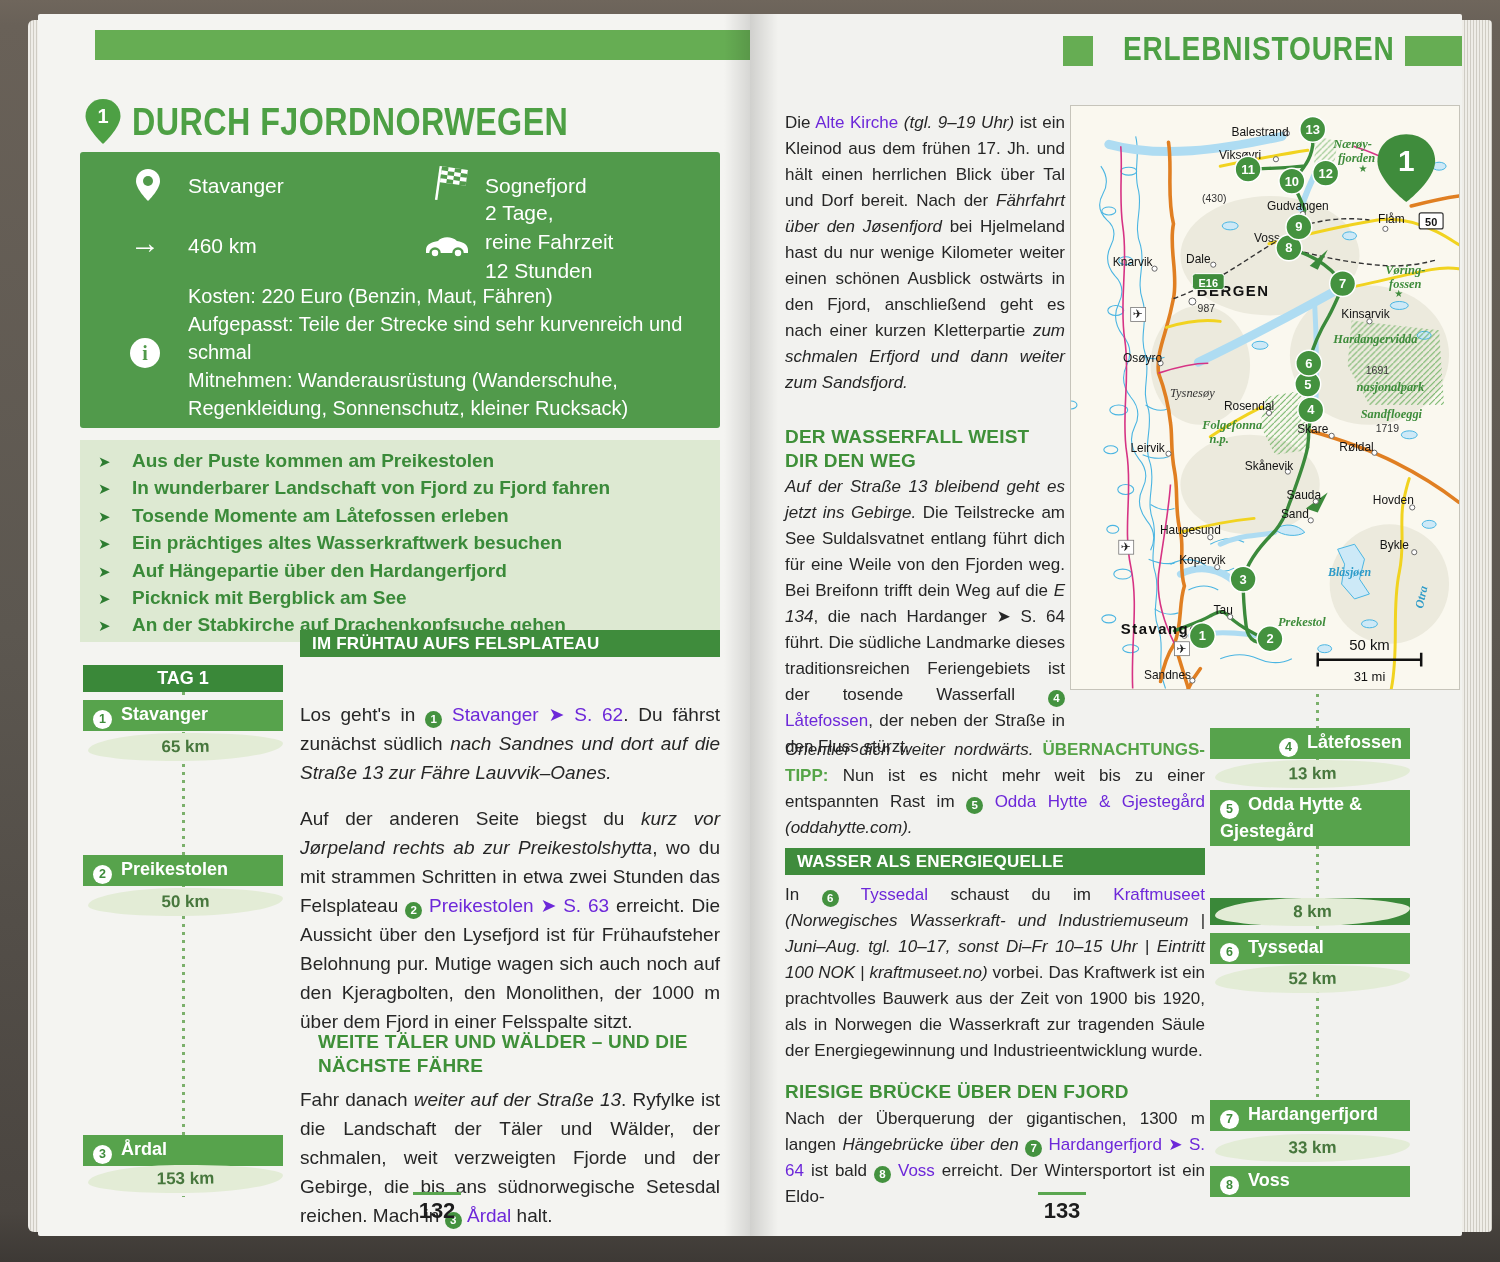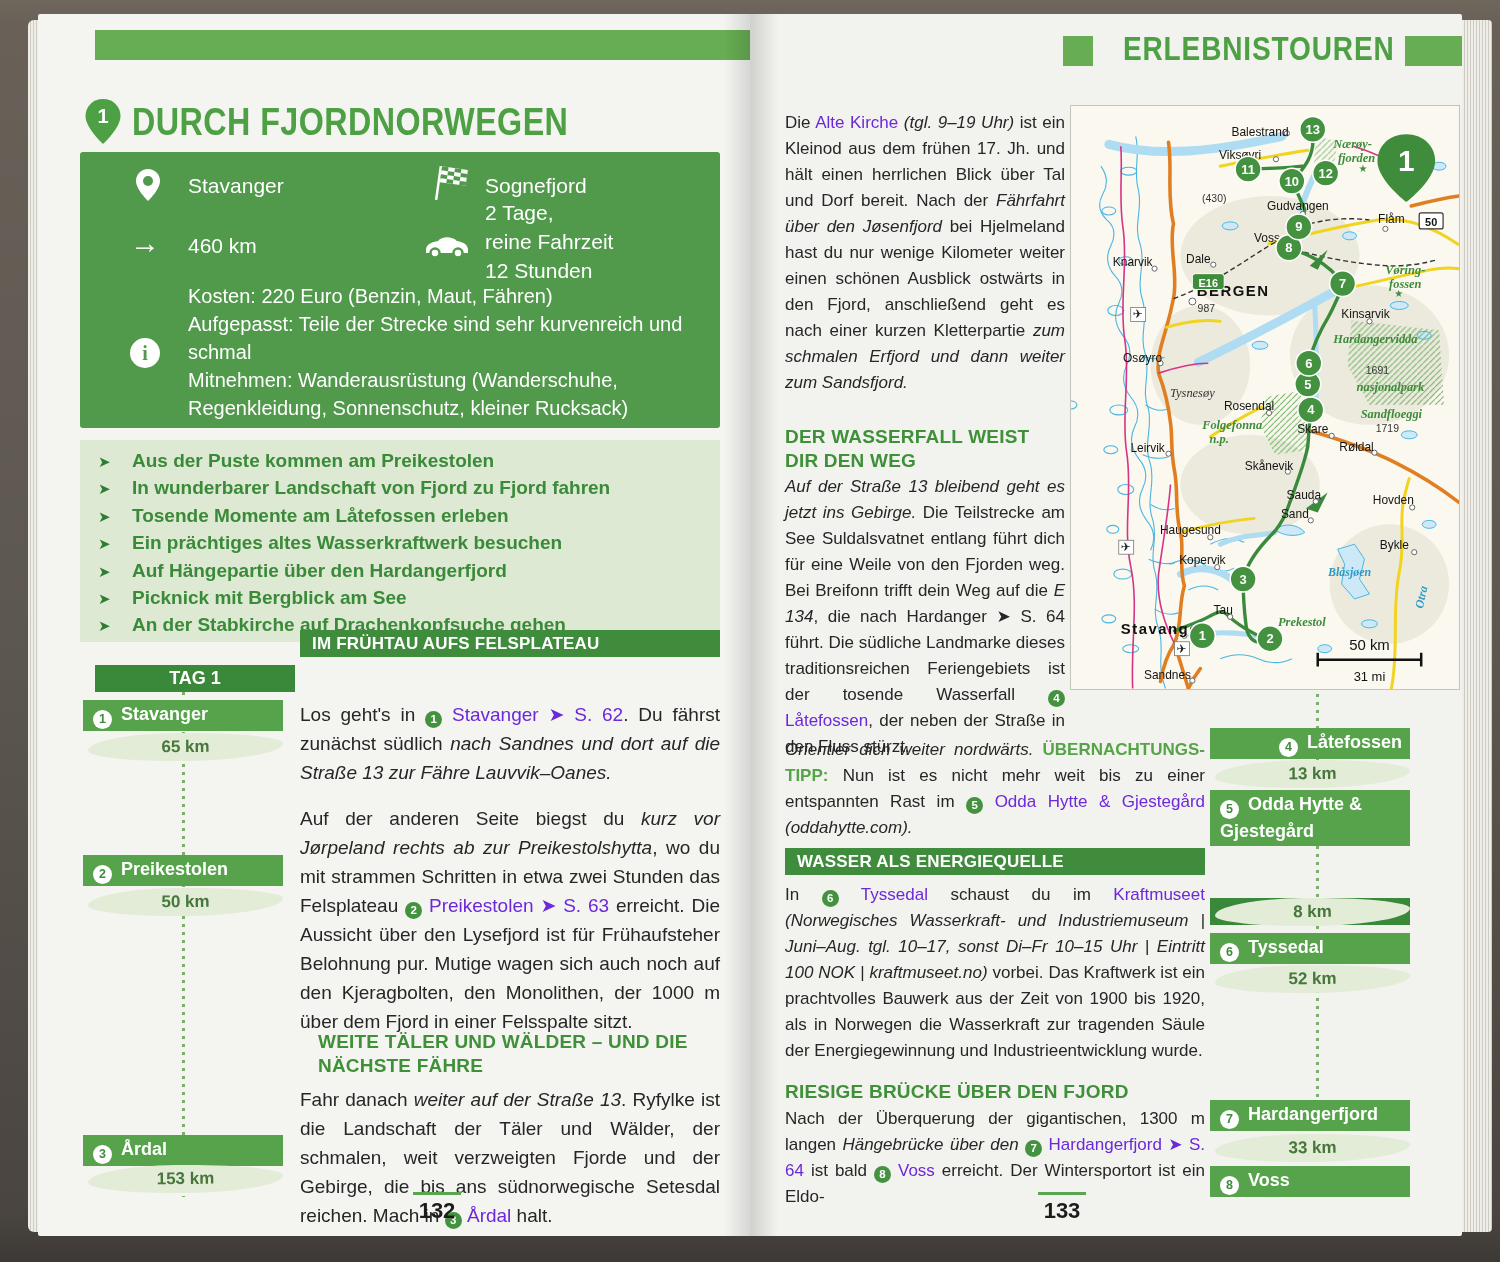--- a/index.html
+++ b/index.html
@@ -175,21 +175,21 @@
           <span class="hl-t">Picknick mit Bergblick am See</span>
         </div>
         <div class="hl">
           <span class="hl-a">➤</span>
           <span class="hl-t">An der Stabkirche auf Drachenkopfsuche gehen</span>
         </div>
       </div>
 
     <div class="dotline" style="left:144px;top:678px;height:505px;"></div>
     <div id="left-timeline">
-        <div class="tl-day" style="left: 57px; top: 651px;">TAG 1</div>
+        <div class="tl-day" style="left: 45px; top: 651px;">TAG 1</div>
         <div class="tl-stop" style="left: 45px; top: 686px;"><span class="bnum">1</span>Stavanger</div>
         <div class="tl-dist" style="left: 50px; top: 719px;">65 km</div>
         <div class="tl-stop" style="left: 45px; top: 841px;"><span class="bnum">2</span>Preikestolen</div>
         <div class="tl-dist" style="left: 50px; top: 874px;">50 km</div>
         <div class="tl-stop" style="left: 45px; top: 1121px;"><span class="bnum">3</span>Årdal</div>
         <div class="tl-dist" style="left: 50px; top: 1151px;">153 km</div>
       </div>
     <div id="left-article">
         <div class="secbar" style="top: 616px; left: 262px; width: 420px;">IM FRÜHTAU AUFS FELSPLATEAU</div>
         <div class="para" style="top: 686px; left: 262px; width: 420px;"><span>Los geht's in </span><span class="cnum">1</span><span class="lnk"> Stavanger ➤ S. 62</span><span>. Du fährst zunächst südlich </span><span class="it">nach Sandnes und dort auf die Straße 13 zur Fähre Lauvvik–Oanes.</span></div>

